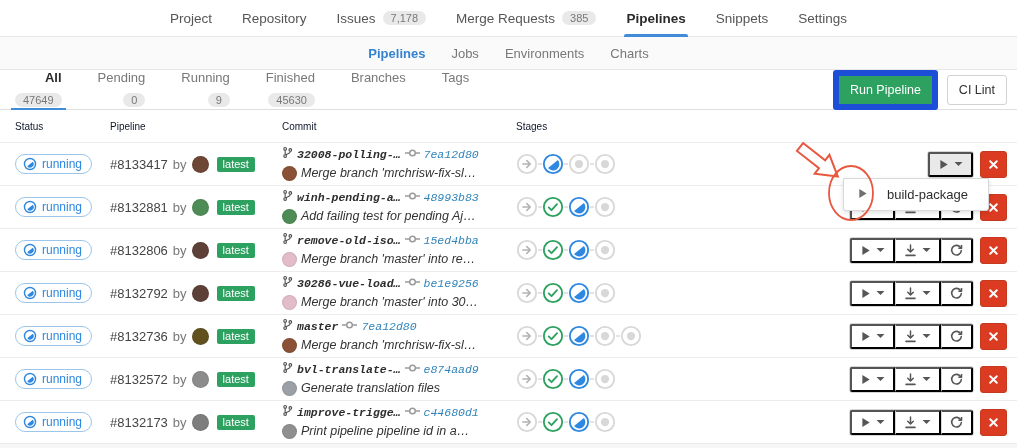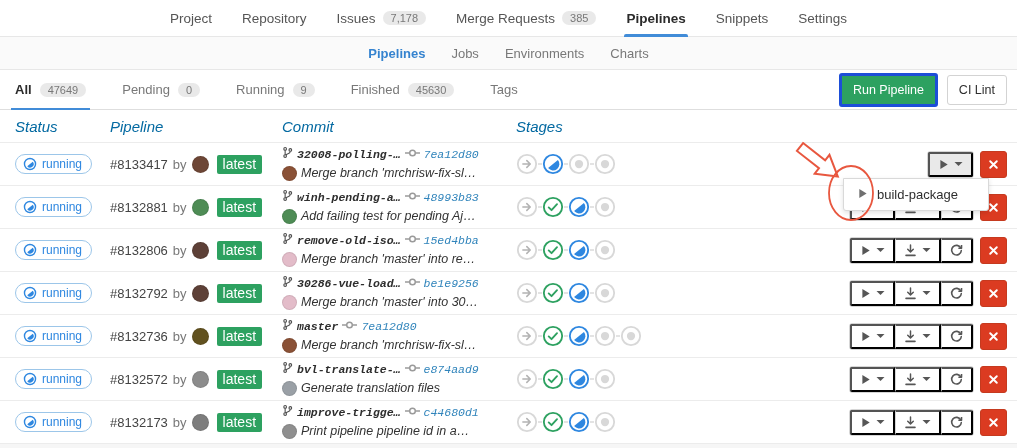--- a/index.html
+++ b/index.html
@@ -16,40 +16,40 @@
   .tnav-item.active::after { content:""; position:absolute; left:-2px; right:-2px; bottom:0; height:3px;
     background:#418cd8; border-radius:2px 2px 0 0; }
   .pill { background:#e9e9e9; color:#787878; border-radius:9px; padding:1px 8px; font-size:11px; font-weight:normal; }
   
   .sub-nav { height:33px; background:#fafafa; border-bottom:1px solid #e7e7e7;
     display:flex; align-items:center; justify-content:center; gap:26px; font-size:13px; color:#787878; }
   .snav-item { cursor:pointer; }
   .snav-item.active { color:#3583cf; font-weight:bold; }
   
   .filter-bar { height:40px; display:flex; align-items:center; border-bottom:1px solid #dedede; padding:0 10px 0 15px; }
-  .ftab { display:flex; align-items:center; gap:8px; height:40px; margin-right:36px; color:#787878; position:relative; cursor:pointer; }
+  .ftab { display:flex; align-items:flex-end; gap:8px; height:40px; margin-right:36px; color:#787878; position:relative; cursor:pointer;flex-direction:column; }
   .ftab.active { color:#2b2b2b; font-weight:bold; }
   .ftab.active::after { content:""; position:absolute; left:-4px; right:-4px; bottom:0; height:2px; background:#418cd8; }
   .fspacer { flex:1; }
   .btn { border-radius:3px; font-size:12.5px; padding:7px 11px; cursor:pointer; white-space:nowrap; }
-  .btn-run { background:#2da160; color:#fff; border:3px solid #1d4ed8; margin-right:9px; }
+  .btn-run { background:#2da160; color:#fff; border:6px solid #1d4ed8; margin-right:9px; }
   .btn-lint { background:#fff; color:#2e2e2e; border:1px solid #d3d3d3;text-align:right; }
   
   .grid-cols { display:grid; grid-template-columns:95px 172px 234px 330px 1fr; padding-left:15px; align-items:center; }
-  .thead { height:33px; color:#0369a1; font-size:15px; border-bottom:1px solid #ececec;font-style:italic; }
+  .thead { height:33px; color:#0f172a; font-size:10px; border-bottom:1px solid #ececec; }
   .prow { height:43px; border-bottom:1px solid #ececec; }
   
   .status-badge { display:inline-flex; align-items:center; gap:5px; border:1px solid #9cc6e9; color:#2e87e0;
     border-radius:11px; padding:2px 9px 2px 7px; font-size:12px; background:#fff; cursor:pointer; width:fit-content; }
   
   .pcell { display:flex; align-items:center; gap:5px; font-size:13px; color:#444; }
   .pcell .pid { cursor:pointer; }
   .pcell .by { color:#787878; }
   .avatar { width:17px; height:17px; border-radius:50%; display:inline-block; border:1px solid rgba(0,0,0,.08); }
-  .tag-latest { background:#2da160; color:#fff; font-size:14px; border-radius:2px; padding:1.5px 6px; margin-left:3px; }
+  .tag-latest { background:#2da160; color:#fff; font-size:11px; border-radius:2px; padding:1.5px 6px; margin-left:3px; }
   
   .ccell { font-size:12px; line-height:1.45;font-style:italic; }
   .cline { display:flex; align-items:center; gap:4px; white-space:nowrap; overflow:hidden; max-width:228px; }
   .branch-name { font-family:"Liberation Mono", monospace; font-weight:bold; font-size:11.5px; color:#2e2e2e; cursor:pointer; }
   .sha-link { font-family:"Liberation Mono", monospace; font-size:11.5px; color:#3084bb; cursor:pointer; }
   .commit-msg { color:#333; font-size:12.5px; cursor:pointer; }
   .cavatar { width:15px; height:15px; border-radius:50%; display:inline-block; flex:none; border:1px solid rgba(0,0,0,.08); }
   
   .stages { display:flex; align-items:center; }
   .stage { width:22px; height:22px; display:inline-flex; cursor:pointer; }
@@ -58,21 +58,21 @@
   .actions { display:flex; justify-content:flex-end; align-items:center; padding-right:10px; }
   .btn-group { display:flex; border:1px solid #d6d6d6; border-radius:3px; overflow:hidden; background:#fff; height:27px; }
   .abtn { display:flex; align-items:center; gap:5px; padding:0 8px; cursor:pointer; background:#fff; }
   .abtn + .abtn { border-left:1px solid #d6d6d6; }
   .abtn.open { background:#e9e9e9; }
   .cancel-btn { width:27px; height:27px; background:#db3b21; border:1px solid #c53a1f; border-radius:3px;
     display:flex; align-items:center; justify-content:center; margin-left:6px; cursor:pointer; }
   
   .dropdown { position:absolute; left:843px; top:178px; width:146px; background:#fff;
     border:1px solid #d9d9d9; border-radius:0 0 3px 3px; box-shadow:0 2px 5px rgba(0,0,0,.12); z-index:5; padding:4px 0; }
-  .dd-item { display:flex; align-items:center; gap:9px; padding:4px 13px; font-size:13px; color:#2e2e2e; cursor:pointer; }
+  .dd-item { display:flex; align-items:center; gap:19px; padding:4px 13px; font-size:13px; color:#2e2e2e; cursor:pointer; }
   
   .annotation { position:absolute; left:770px; top:130px; z-index:7; pointer-events:none; }
   .bottom-strip { position:absolute; left:0; bottom:0; width:100%; height:4px; background:#f6f6f6; }
 </style>
 </head>
 <body>
 
 <nav class="top-nav">
     <div class="tnav-item">
       <span>Project</span>
@@ -115,20 +115,23 @@
         <span>Pending</span>
         <span class="pill">0</span>
       </div>
       <div class="ftab">
         <span>Running</span>
         <span class="pill">9</span>
       </div>
       <div class="ftab">
         <span>Finished</span>
         <span class="pill">45630</span>
+      </div>
+      <div class="ftab">
+        <span>Branches</span>
       </div>
       <div class="ftab">
         <span>Tags</span>
       </div>
     </div>
   <div class="fspacer"></div>
   <button class="btn btn-run">Run Pipeline</button>
   <button class="btn btn-lint">CI Lint</button>
 </div>
 

